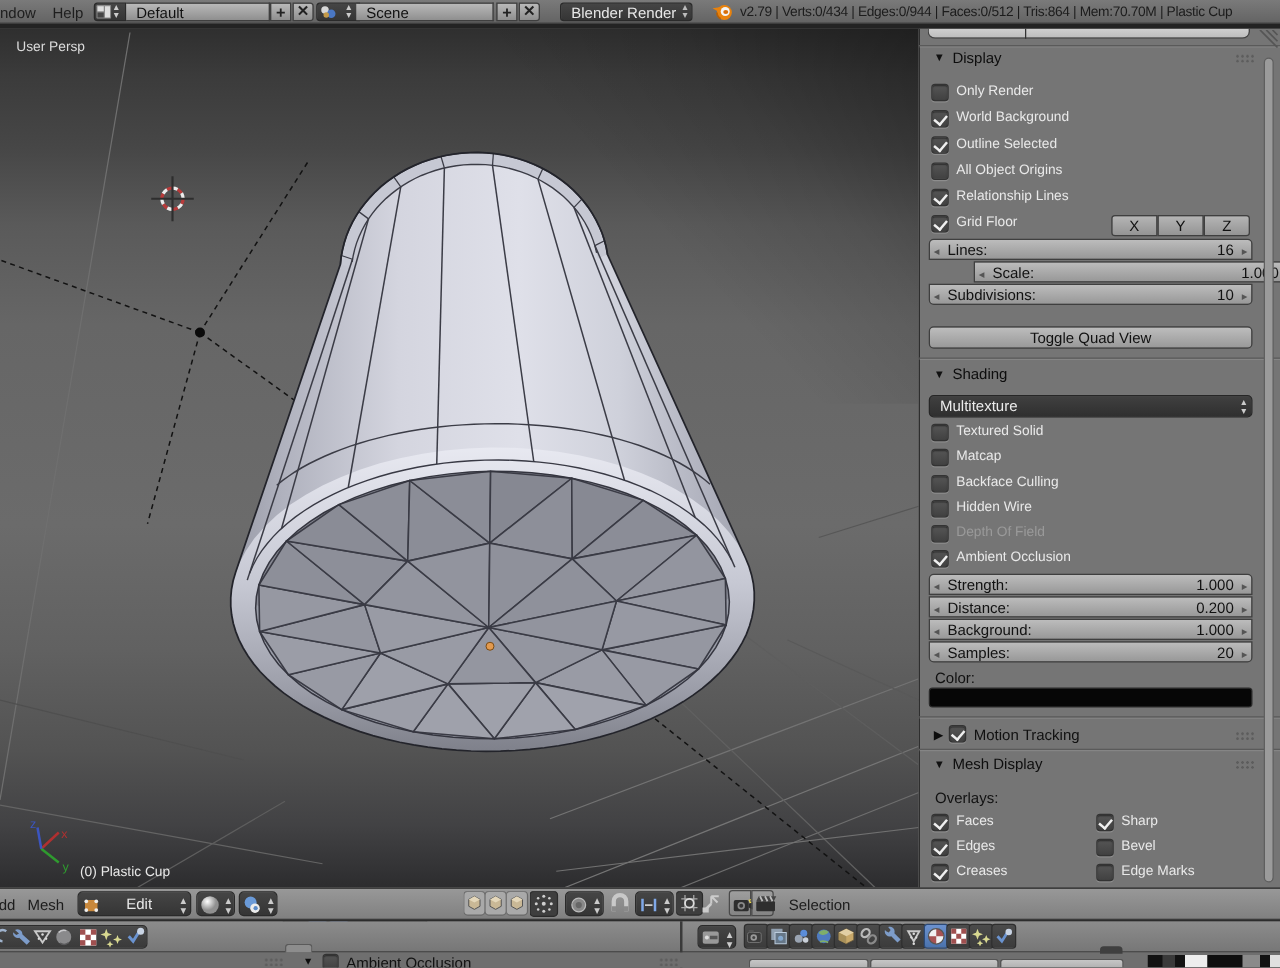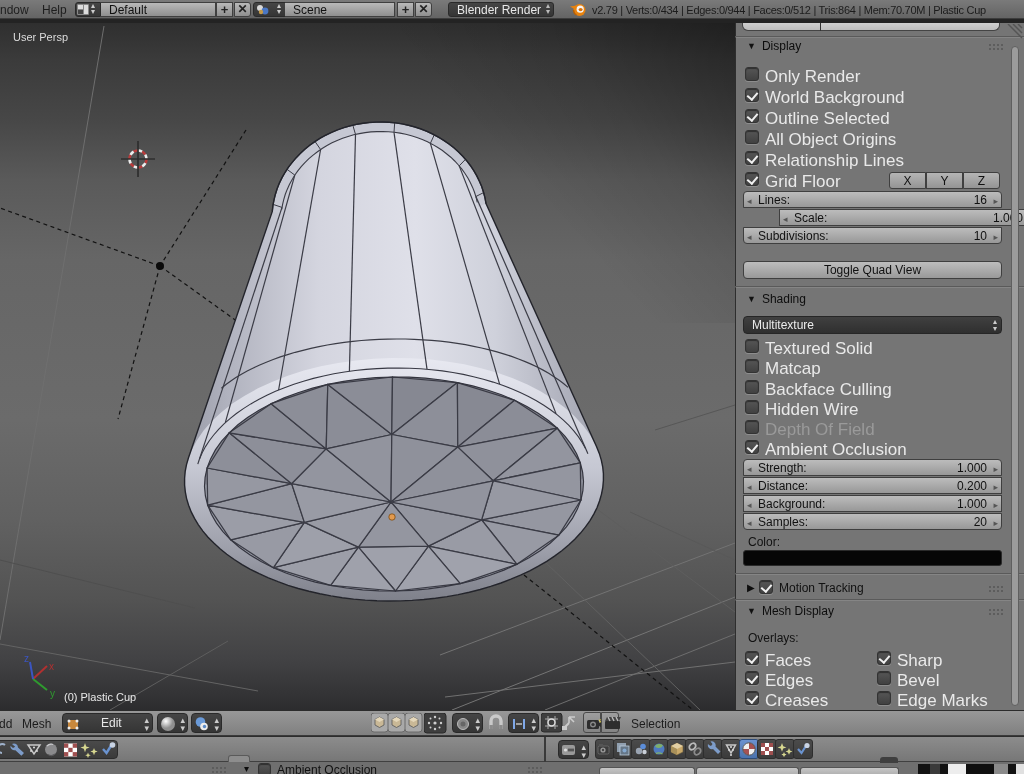--- a/index.html
+++ b/index.html
@@ -6,21 +6,21 @@
 .abs{position:absolute}
 .hdr{background:linear-gradient(#7a7a7a,#646464);}
 .hdr2{background:linear-gradient(#989898,#808080);}
 .hdr3{background:linear-gradient(#8c8c8c,#777);}
 .btxt{color:#111}
 .cb{position:absolute;width:14px;height:14px;border-radius:3px;
  background:linear-gradient(#565656,#414141);box-shadow:inset 0 1px 1px rgba(0,0,0,.45),0 1px 0 rgba(255,255,255,.18);
  border:1px solid #333}
 .cb.on::after{content:"";position:absolute;left:2.5px;top:0.5px;width:5px;height:8px;
  border:solid #f0f0f0;border-width:0 2px 2px 0;transform:rotate(40deg)}
-.cblab{position:absolute;color:#e9e9e9;font-size:17px;white-space:nowrap}
+.cblab{position:absolute;color:#e9e9e9;font-size:11px;white-space:nowrap}
 .slider{position:absolute;left:743px;width:259px;height:17px;
  background:linear-gradient(#bcbcbc,#989898);border:1px solid #3f3f3f;
  color:#111;font-size:12px;line-height:16px}
 .slider .lab{position:absolute;left:14px}
 .slider .val{position:absolute;right:14px}
 .slider::before{content:"\25C2";position:absolute;left:3px;color:#555;font-size:9px;top:1px}
 .slider::after{content:"\25B8";position:absolute;right:3px;color:#555;font-size:9px;top:1px}
 .phead{position:absolute;color:#0d0d0d;font-size:12px}
 .phead::before{content:"\25BC";margin-right:6px;font-size:9px;color:#111;position:relative;top:-1px}
 .dots{position:absolute;width:16px;height:7px;

